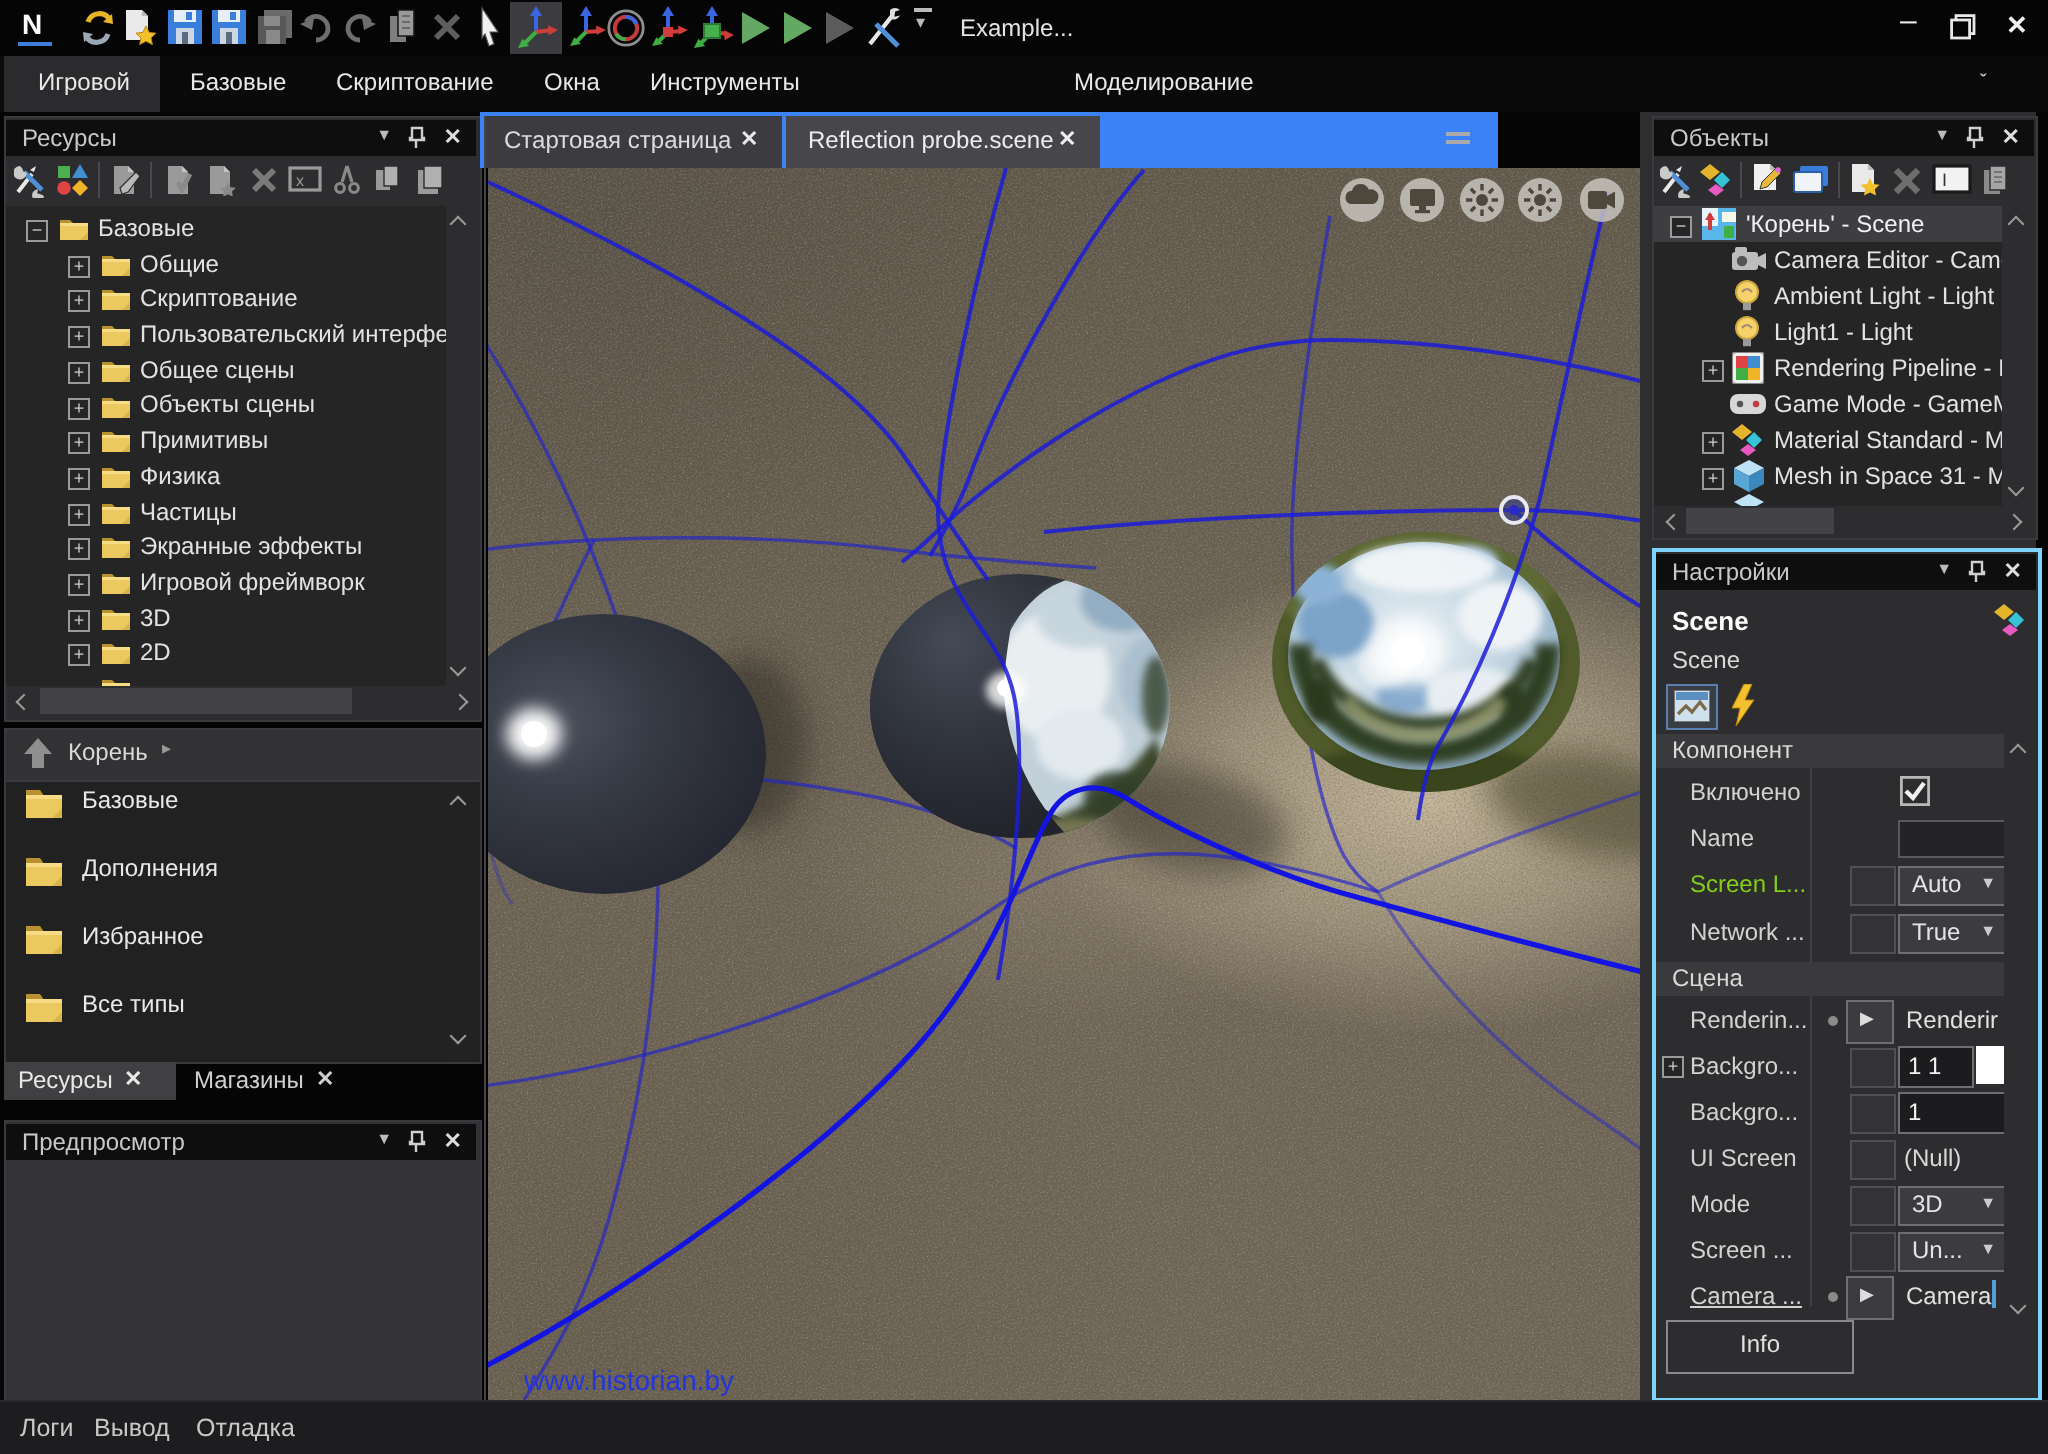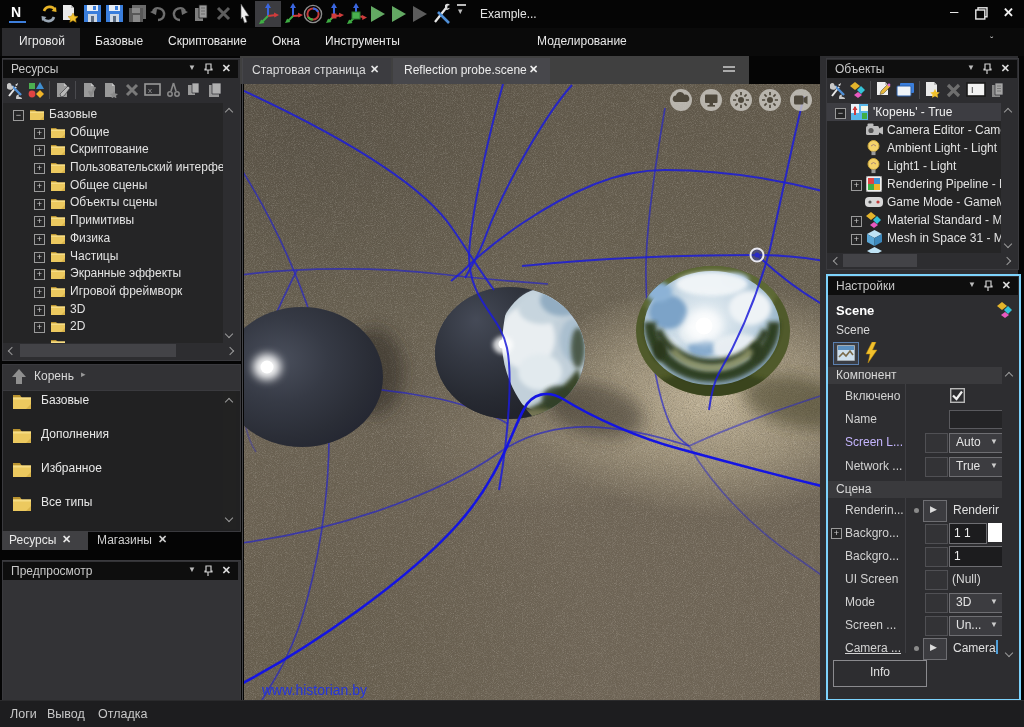--- a/index.html
+++ b/index.html
@@ -385,21 +385,21 @@
   <div class="abs ptitle" style="left:0;top:1px;width:235px;height:18px;border:0;background:#0e0e0e;">
     <span class="ptxt">Предпросмотр</span>
     <span class="abs" style="right:42px;top:3px;color:#bbb;font-size:8px;">▼</span>
     <svg class="abs" style="right:24px;top:3px" width="11" height="12">
         <use href="#pin"></use>
       </svg>
     <span class="abs x" style="right:7px;top:2px;color:#ddd;font-size:11px;">✕</span>
   </div>
 </div>
 
-<div id="tabstrip" class="abs" style="left:240px;top:56px;width:509px;height:28px;background:#404040;">
+<div id="tabstrip" class="abs" style="left:240px;top:56px;width:509px;height:28px;background:#3b82f6;">
   <div class="abs" style="left:2px;top:2px;width:149px;height:26px;background:#3c3c40;">
     <span class="abs" style="left:10px;top:5px;font-size:12px;color:#dcdcdc;">Стартовая страница</span>
     <span class="abs x" style="left:128px;top:5px;font-size:11px;color:#e8e8e8;">✕</span>
   </div>
   <div class="abs" style="left:153px;top:2px;width:157px;height:26px;background:#47474b;">
     <span class="abs" style="left:11px;top:5px;font-size:12px;color:#ececec;">Reflection probe.scene</span>
     <span class="abs x" style="left:136px;top:5px;font-size:11px;color:#f0f0f0;">✕</span>
   </div>
   <div class="abs" style="right:14px;top:10px;width:12px;height:1.6px;background:#aaa;"></div>
   <div class="abs" style="right:14px;top:14px;width:12px;height:1.6px;background:#aaa;"></div>
@@ -648,21 +648,21 @@
     <div class="abs" style="left:0;top:0;width:174px;height:18px;background:#3d3d42;"></div>
     <div class="exp" style="left:8px;top:5px;">−</div>
     <svg class="abs" style="left:24px;top:1px" width="17" height="16">
       <rect x="0" y="0" width="17" height="16" fill="#58b6e8"></rect>
       <rect x="0" y="0" width="8" height="9" fill="#e8f4fc"></rect>
         <rect x="10" y="2" width="7" height="5" fill="#f4f8e8"></rect>
       <path d="M4,3 l0,8" stroke="#d03c3c" stroke-width="2"></path>
         <path d="M4,2 l2.5,4 l-5,0 z" fill="#d03c3c"></path>
       <rect x="11" y="9" width="5" height="6" fill="#3fae44"></rect>
     </svg>
-    <span class="row" style="left:46px;top:2px;color:#f0f0f0;">'Корень' - True</span>
+    <span class="row" style="left:46px;top:2px;color:#f0f0f0;">'Корень' - Scene</span>
     <svg class="abs" style="left:38px;top:20px" width="18" height="14">
       <rect x="1" y="3" width="13" height="9" rx="1.5" fill="#bdbdbd"></rect>
       <path d="M14,5.5 L18,3.5 L18,11.5 L14,9.5 Z" fill="#bdbdbd"></path>
       <rect x="2.5" y="0.5" width="6" height="3" rx="1" fill="#bdbdbd"></rect>
       <circle cx="6" cy="7.5" r="2.6" fill="#555"></circle>
     </svg>
     <span class="row" style="left:60px;top:20px;">Camera Editor - Camera</span>
     <svg class="abs" style="left:39px;top:37px" width="15" height="17">
       <circle cx="7.5" cy="6" r="5.5" fill="#f5d36a" stroke="#caa73e" stroke-width="1"></circle>
       <path d="M5,6 q2.5,-3 5,0" stroke="#a87" stroke-width="1" fill="none"></path>
@@ -749,21 +749,21 @@
     <span class="abs" style="left:8px;top:1px;font-size:12px;color:#d8d8d8;">Компонент</span>
   </div>
   <div class="abs" style="left:77px;top:108px;width:1px;height:106px;background:#3e3e42;"></div>
   <span class="abs" style="left:17px;top:113px;font-size:12px;color:#d2d2d2;">Включено</span>
   <svg class="abs" style="left:122px;top:112px" width="15" height="15">
     <rect x="0.7" y="0.7" width="13.6" height="13.6" fill="#2d2d30" stroke="#b8b8b8" stroke-width="1.4"></rect>
     <path d="M3,7.5 L6.5,11 L12,3.5" stroke="#f0f0f0" stroke-width="2.2" fill="none"></path>
   </svg>
   <span class="abs" style="left:17px;top:136px;font-size:12px;color:#d2d2d2;">Name</span>
   <div class="abs" style="left:121px;top:134px;width:52px;height:17px;background:#242426;border:1px solid #5a5a5e;"></div>
-  <span class="abs" style="left:17px;top:159px;font-size:12px;color:#c4b5fd;">Screen L...</span>
+  <span class="abs" style="left:17px;top:159px;font-size:12px;color:#84cc16;">Screen L...</span>
   <div class="abs" style="left:97px;top:157px;width:21px;height:18px;background:#333336;border:1px solid #505054;"></div>
   <div class="abs" style="left:121px;top:157px;width:52px;height:18px;background:#3c3c40;border:1px solid #6e6e72;">
     <span class="abs" style="left:6px;top:1px;font-size:12px;color:#e4e4e4;">Auto</span>
     <span class="abs" style="right:4px;top:3px;font-size:8px;color:#ccc;">▼</span>
   </div>
   <span class="abs" style="left:17px;top:183px;font-size:12px;color:#d2d2d2;">Network ...</span>
   <div class="abs" style="left:97px;top:181px;width:21px;height:18px;background:#333336;border:1px solid #505054;"></div>
   <div class="abs" style="left:121px;top:181px;width:52px;height:18px;background:#3c3c40;border:1px solid #6e6e72;">
     <span class="abs" style="left:6px;top:1px;font-size:12px;color:#e4e4e4;">True</span>
     <span class="abs" style="right:4px;top:3px;font-size:8px;color:#ccc;">▼</span>

